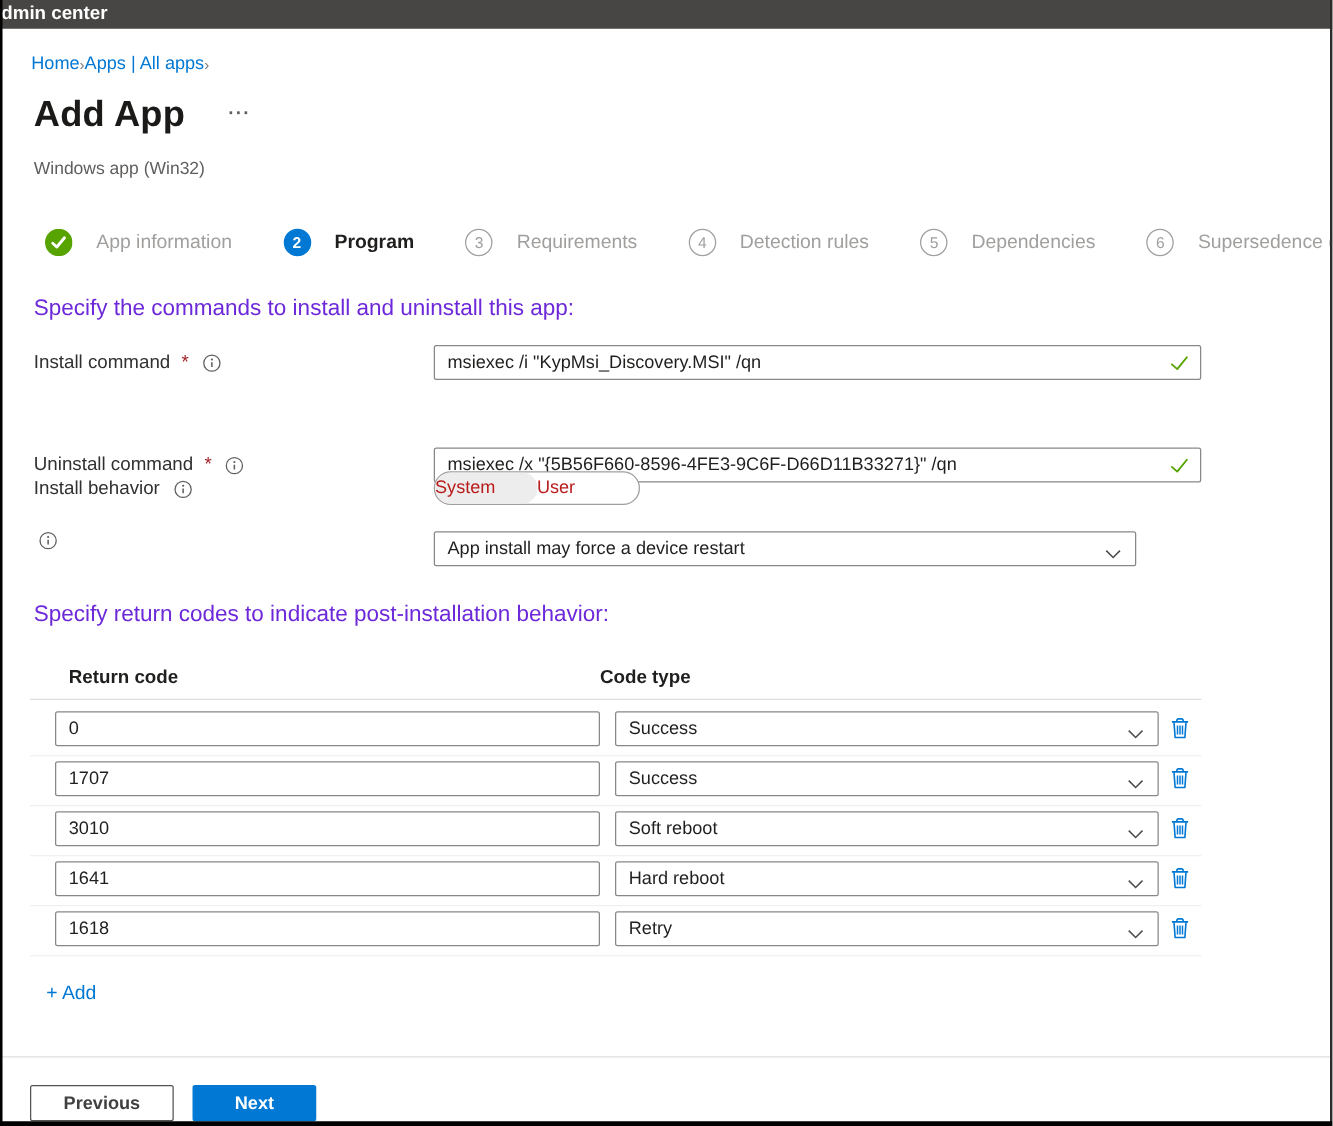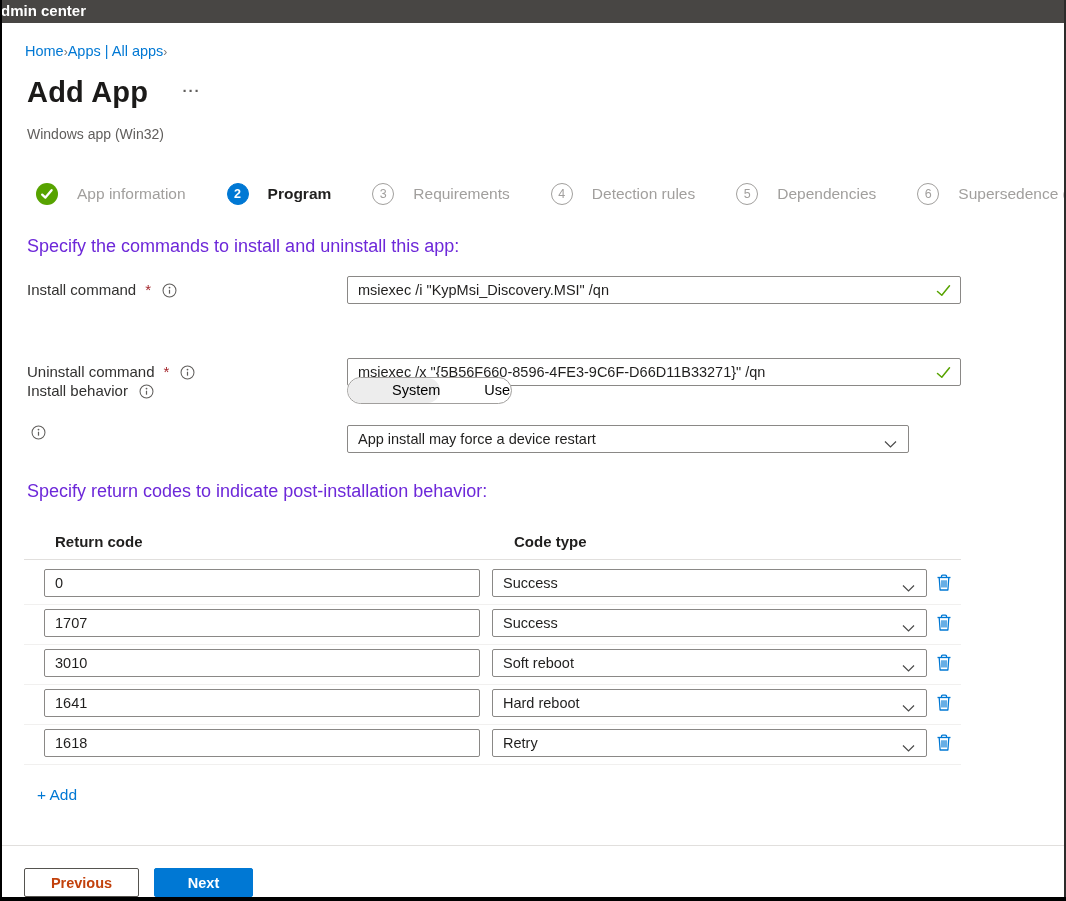--- a/index.html
+++ b/index.html
@@ -59,21 +59,21 @@
     padding:0 30px 0 10px; background:#fff; outline:none;
   }
   .input-wrap { position:relative; display:inline-block; }
   .input-check { position:absolute; right:9px; top:6px; }
 
   
   .pill-toggle {
     display:flex; align-items:center; width:165px; height:27px;
     border:1px solid #a19f9d; border-radius:14px; background:#fff; overflow:hidden;
   }
-  .pill-opt { flex:1; text-align:left; font-size:14.5px; color:#000000; line-height:25px; border-radius:13px;padding-left:44px; }
+  .pill-opt { flex:1; text-align:left; font-size:14.5px; color:#b91c1c; line-height:25px; border-radius:13px; }
   .pill-opt.selected { background:#ededed; }
 
   
   .dropdown {
     position:relative; height:28px; border:1px solid #8a8886; border-radius:2px; background:#fff;
     font-size:14.5px; color:#201f1e; line-height:26px; padding:0 30px 0 10px; cursor:pointer;
   }
   .dropdown .chev { position:absolute; right:10px; top:7px; }
 
   
@@ -86,21 +86,21 @@
     font-family:"Liberation Sans",sans-serif; font-size:14.5px; color:#201f1e; padding:0 10px; outline:none;
   }
   .rc-type { position:absolute; left:448px; top:0; width:435px; }
   .trash-btn { position:absolute; left:891px; top:4px; cursor:pointer; background:none; border:none; padding:0; }
 
   .add-link { position:absolute; top:786px; left:37px; color:#0078d4; font-size:15.5px; cursor:pointer; }
 
   
   .footer-divider { position:absolute; top:845px; left:0; width:100%; height:1px; background:#e1dfdd; }
   .btn { position:absolute; top:868px; height:29px; font-family:"Liberation Sans",sans-serif; font-size:14.5px; font-weight:bold; border-radius:2px; cursor:pointer; }
-  .btn-previous { left:24px; width:115px; background:#fff; border:1px solid #55534f; color:#c2410c; }
+  .btn-previous { left:24px; width:115px; background:#fff; border:1px solid #55534f; color:#404040; }
   .btn-next { left:154px; width:99px; background:#0078d4; border:1px solid #0078d4; color:#fff; }
 </style>
 </head>
 <body>
 
 <div class="screen">
 
   <div class="topbar">
     <span>dmin center</span>
   </div>
@@ -234,21 +234,21 @@
               <path d="M2 3.5 L7.5 9 L13 3.5" fill="none" stroke="#4a4a4a" stroke-width="1.2"></path>
             </svg>
         </span>
       </div>
     </div>
   </div>
 
   <div class="intro" style="top:481px;">Specify return codes to indicate post-installation behavior:</div>
 
   <div class="rc-header" style="left:55px;">Return code</div>
-  <div class="rc-header" style="left:514px;">Code type</div>
+  <div class="rc-header" style="left:480px;">Code type</div>
   <div class="rc-divider" style="top:559px;"></div>
 
   <div class="rc-row" style="top:569px;">
     <input class="rc-code-input" type="text" value="0" style="">
     <div class="rc-type dropdown">
       <span>Success</span>
       <span class="chev"><svg width="15" height="13" viewBox="0 0 15 13">
             <path d="M2 3.5 L7.5 9 L13 3.5" fill="none" stroke="#4a4a4a" stroke-width="1.2"></path>
           </svg></span>
     </div>

